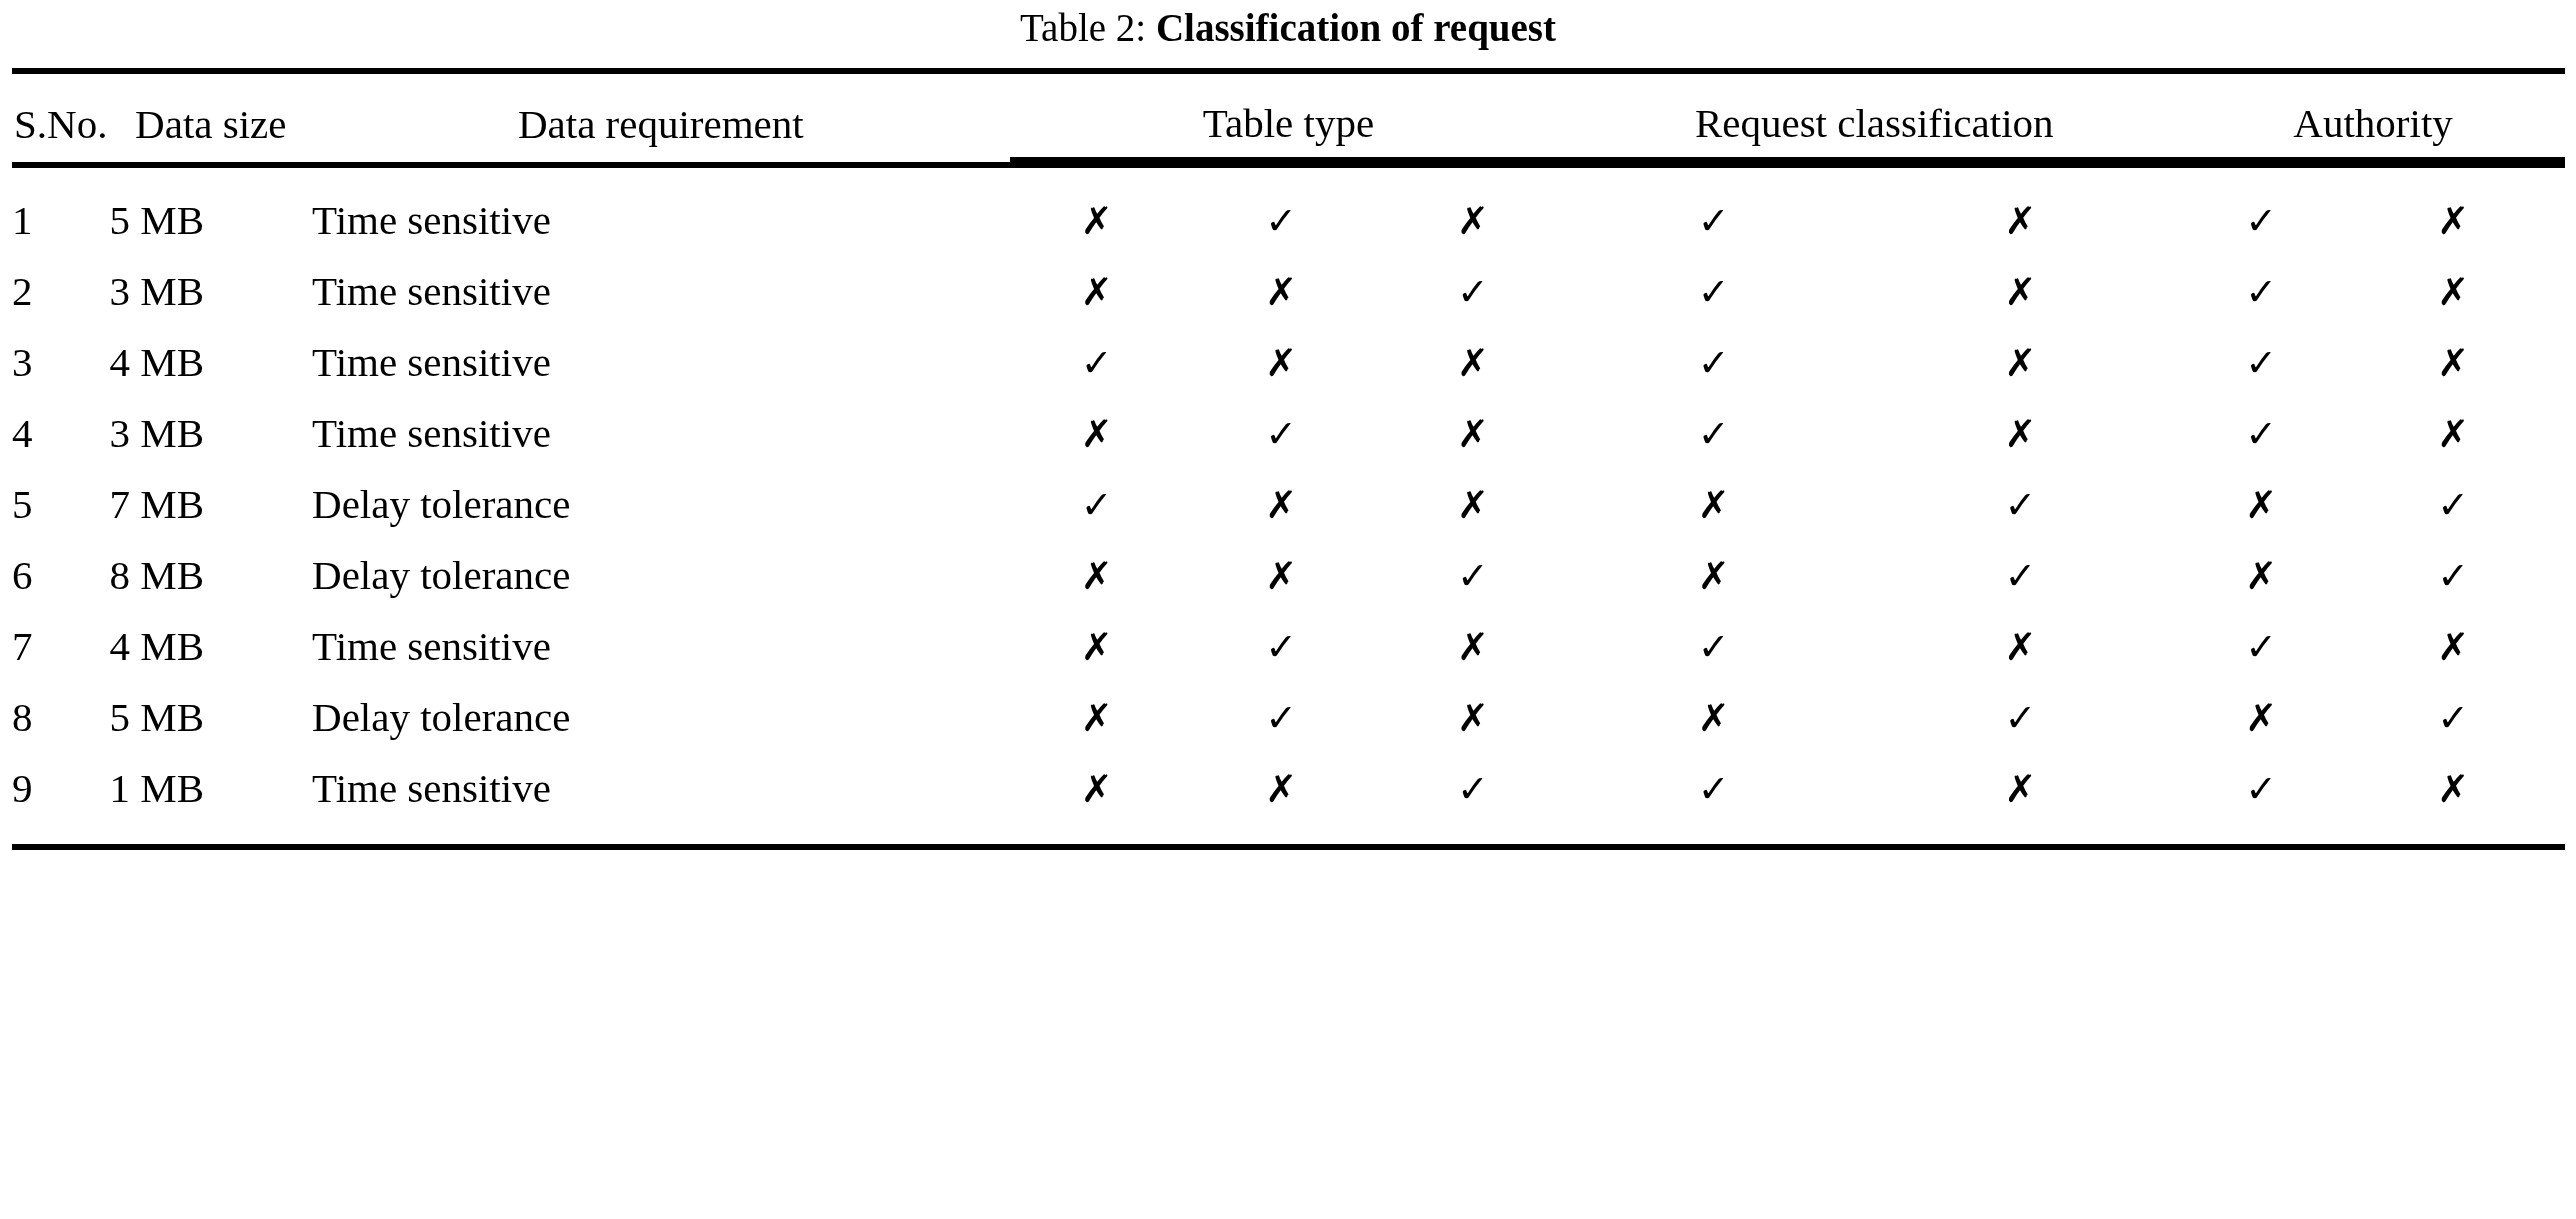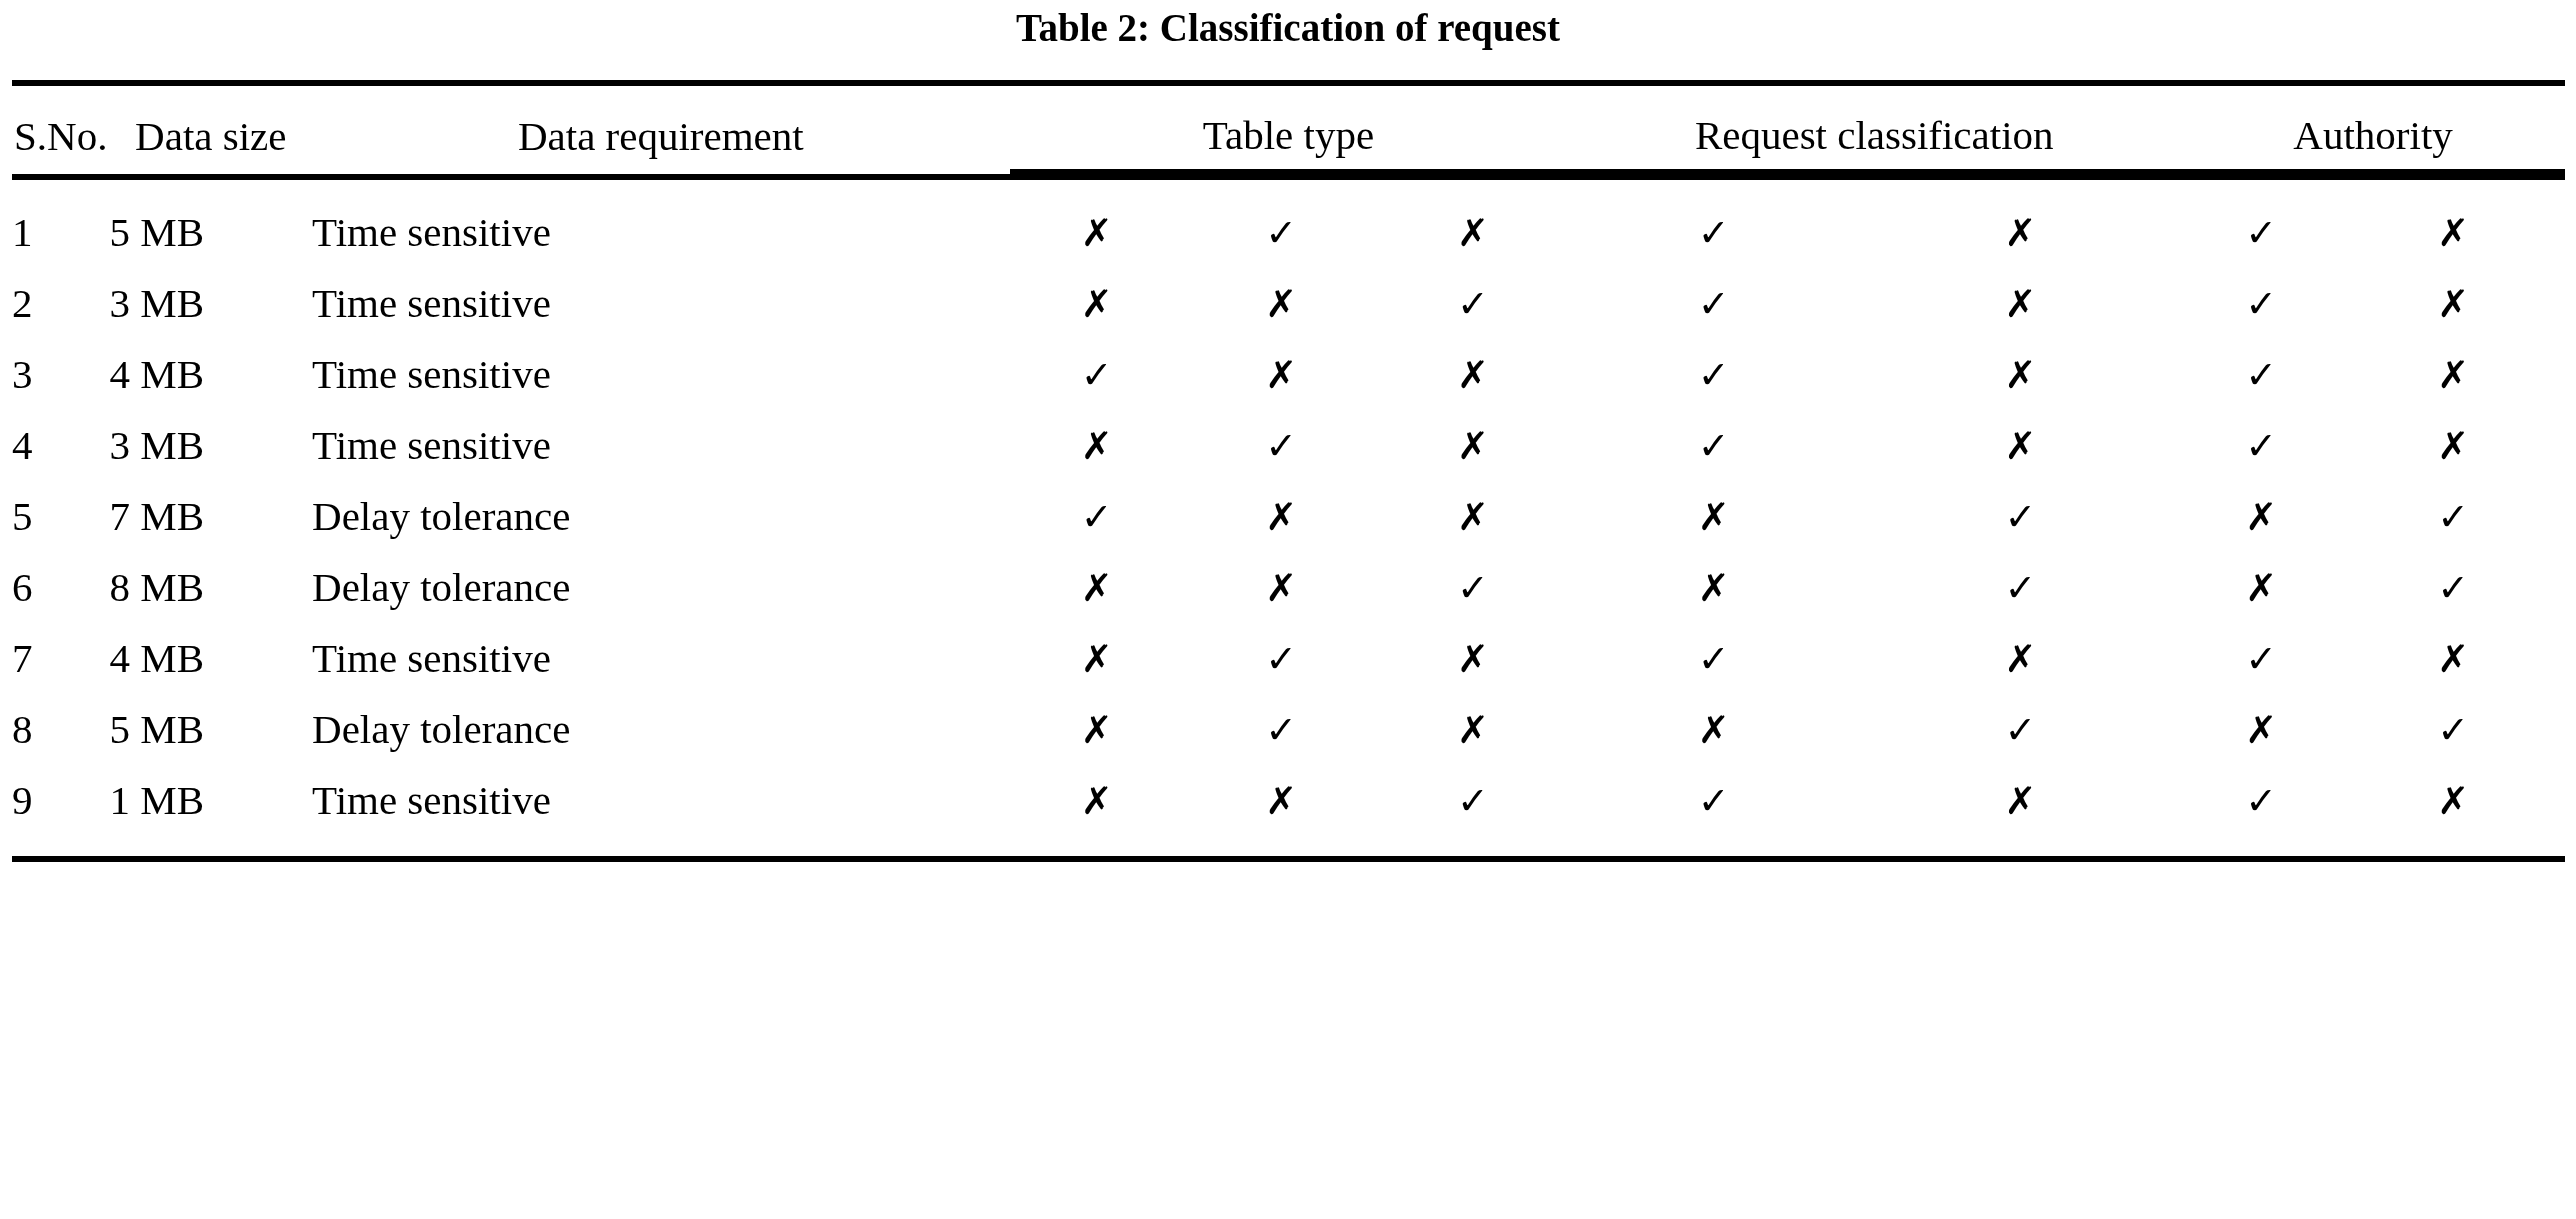--- a/index.html
+++ b/index.html
@@ -27,30 +27,30 @@
     position: absolute;
     top: 6.6px;
     left: 0;
     width: 2576px;
     text-align: center;
     font-size: 39px;
     line-height: 1.1;
     white-space: nowrap;
   }
   .caption .cap-label {
-    font-weight: bold;
+    font-weight: normal;
   }
   .caption .cap-text {
     font-weight: bold;
   }
 
   
   .tbl-wrap {
     position: absolute;
-    top: 80px;
+    top: 68px;
     left: 12px;
     width: 2553px;
   }
 
   table.data {
     border-collapse: collapse;
     width: 2553px;
     font-size: 41px;
     table-layout: fixed;
   }

